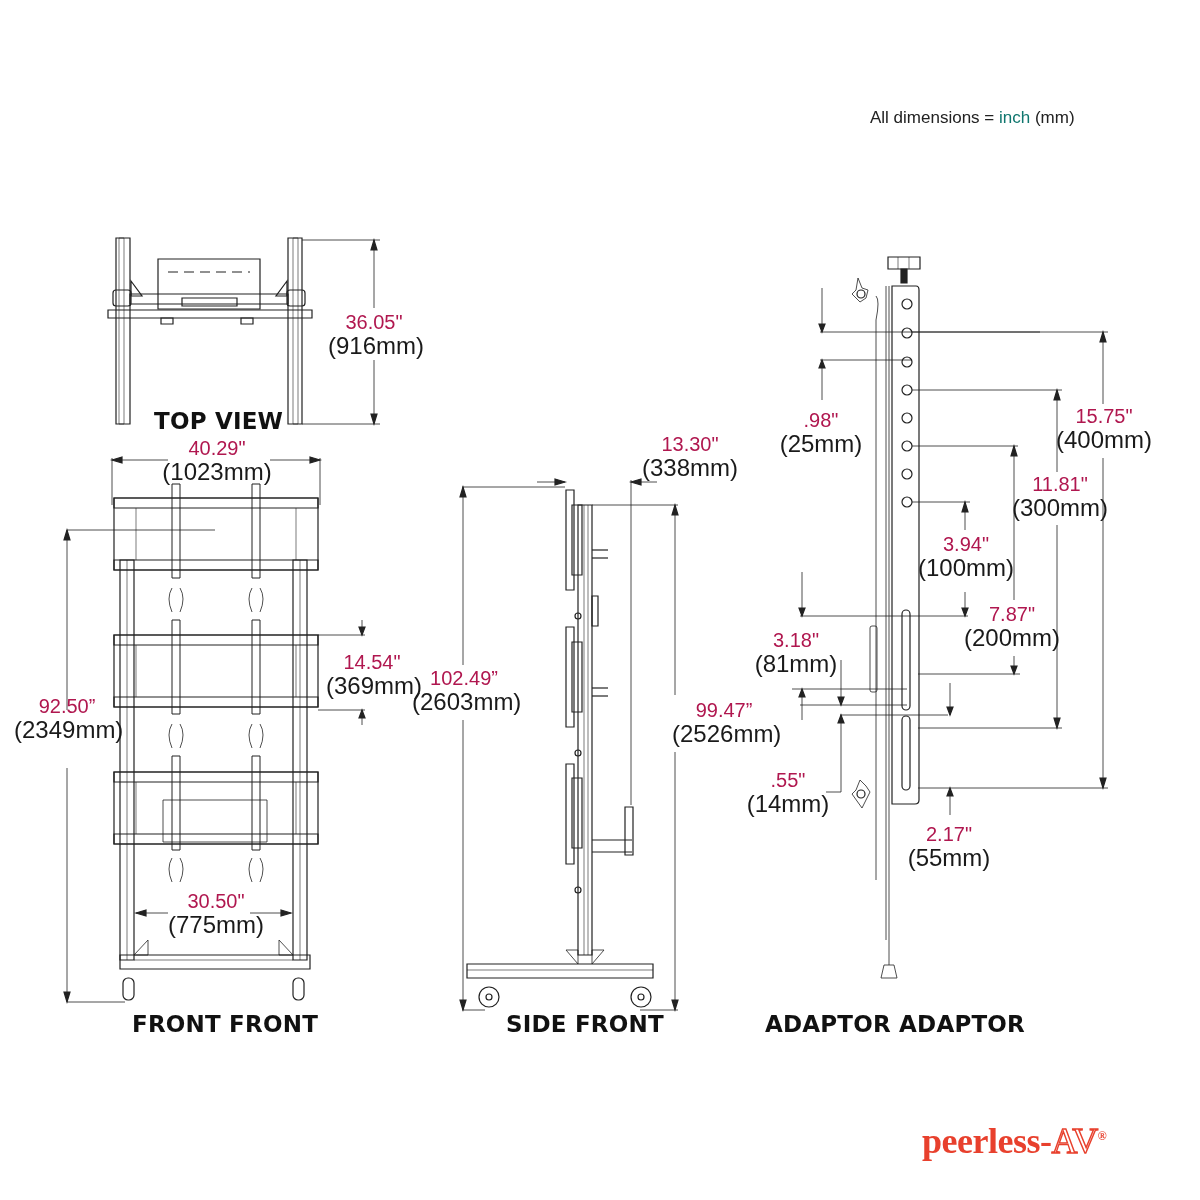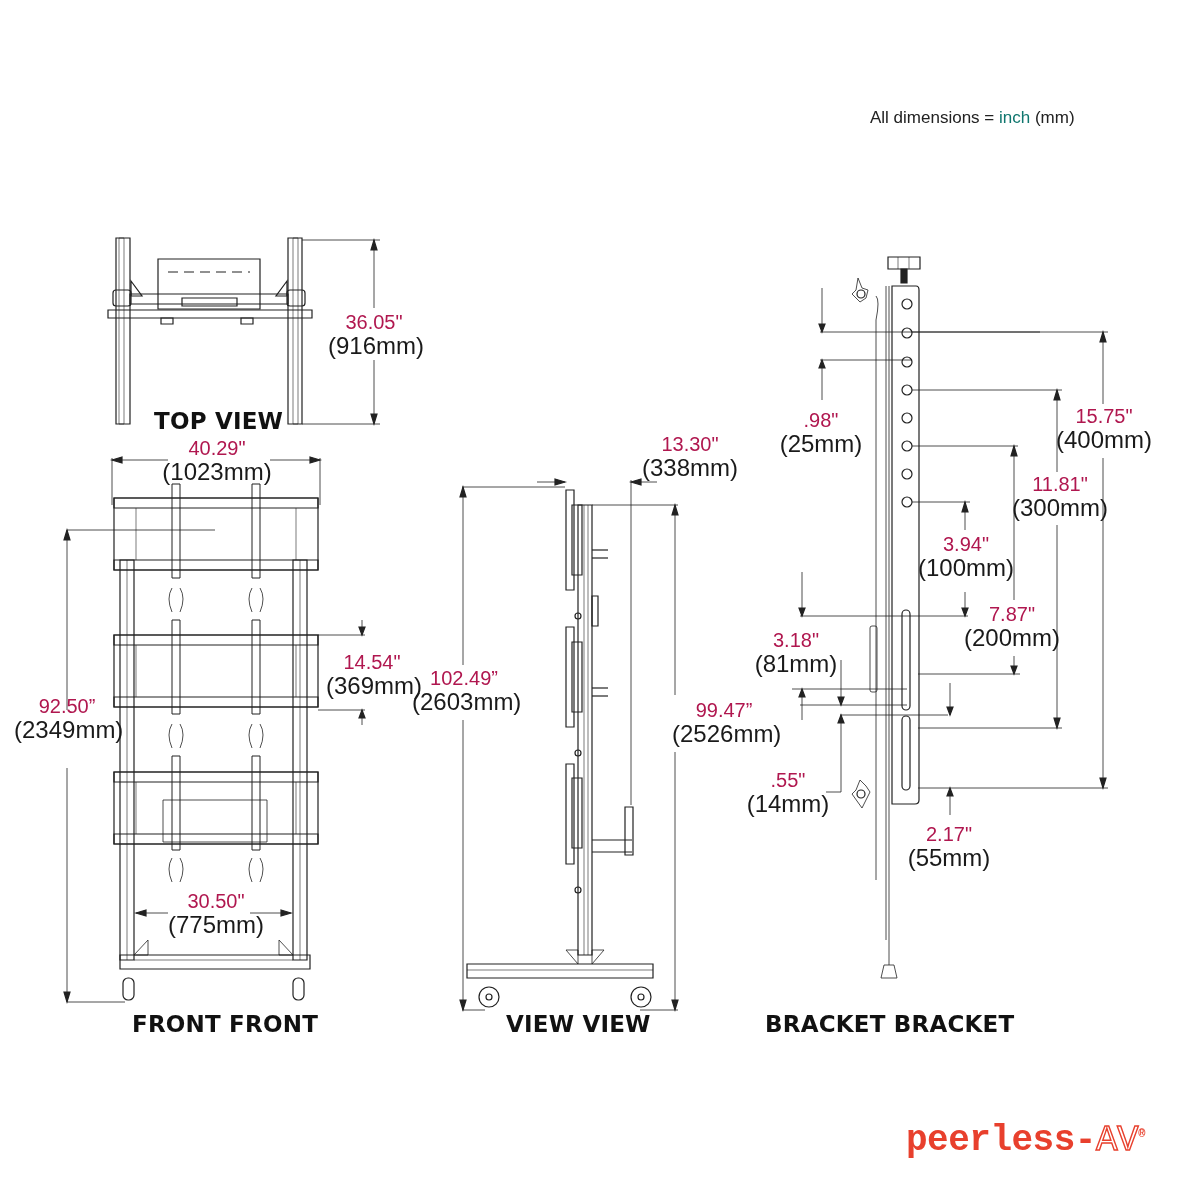--- a/index.html
+++ b/index.html
@@ -3,21 +3,21 @@
   <meta charset="utf-8">
   <style>
     html, body { margin: 0; padding: 0; background: #ffffff; }
     body { width: 1200px; height: 1200px; position: relative; overflow: hidden; font-family: "Liberation Sans", sans-serif; }
     .dim { position: absolute; text-align: center; line-height: 1.05; }
     .dim .in { color: #b0174f; font-size: 20px; display: block; }
     .dim .mm { color: #1a1a1a; font-size: 24px; display: block; }
     .view-title { position: absolute; font-family: "DejaVu Sans", sans-serif; font-weight: bold; font-size: 23px; color: #111; letter-spacing: 0.2px; }
     .note { position: absolute; font-size: 17px; color: #222; }
     .note .accent { color: #0f766e; }
-    .logo { position: absolute; font-family: Liberation Mono, monospace; font-weight: bold; font-size: 36px; color: #e8402d; letter-spacing: -0.5px; }
+    .logo { position: absolute; font-family: Liberation Serif, serif; font-weight: bold; font-size: 36px; color: #e8402d; letter-spacing: -0.5px; margin-left: 16px; }
     .logo .av { color: #ffffff; -webkit-text-stroke: 1.4px #e8402d; font-weight: normal; }
     .logo sup { font-size: 12px; color: #e8402d; vertical-align: super; }
     svg.draw { position: absolute; left: 0; top: 0; }
     svg line, svg rect, svg circle, svg path, svg polyline { vector-effect: non-scaling-stroke; }
   </style>
 </head>
 <body>
 
 <div class="note" style="left:870px; top:108px;">
   <span>All dimensions = </span><span class="accent">inch</span>
@@ -309,21 +309,21 @@
   <span class="mm">(338mm)</span>
 </div>
 <div class="dim" style="left:412px; top:668px; width:104px;">
   <span class="in">102.49”</span>
   <span class="mm">(2603mm)</span>
 </div>
 <div class="dim" style="left:628px; top:700px; width:104px;margin-left:44px;">
   <span class="in">99.47”</span>
   <span class="mm">(2526mm)</span>
 </div>
-<div class="view-title" style="left:506px; top:1011px;">VIEW VIEW</div>
+<div class="view-title" style="left:506px; top:1011px;">SIDE FRONT</div>
 
 <div class="dim" style="left:778px; top:410px; width:86px;">
   <span class="in">.98"</span>
   <span class="mm">(25mm)</span>
 </div>
 <div class="dim" style="left:1056px; top:406px; width:96px;">
   <span class="in">15.75"</span>
   <span class="mm">(400mm)</span>
 </div>
 <div class="dim" style="left:1012px; top:474px; width:96px;">
@@ -343,17 +343,17 @@
   <span class="mm">(81mm)</span>
 </div>
 <div class="dim" style="left:746px; top:770px; width:84px;">
   <span class="in">.55"</span>
   <span class="mm">(14mm)</span>
 </div>
 <div class="dim" style="left:906px; top:824px; width:86px;">
   <span class="in">2.17"</span>
   <span class="mm">(55mm)</span>
 </div>
-<div class="view-title" style="left:765px; top:1011px;">BRACKET BRACKET</div>
+<div class="view-title" style="left:765px; top:1011px;">ADAPTOR ADAPTOR</div>
 
 <div class="logo" style="left:906px; top:1120px;">
   <span>peerless-</span><span class="av">AV</span><sup>®</sup>
 </div>
 
 </body></html>

